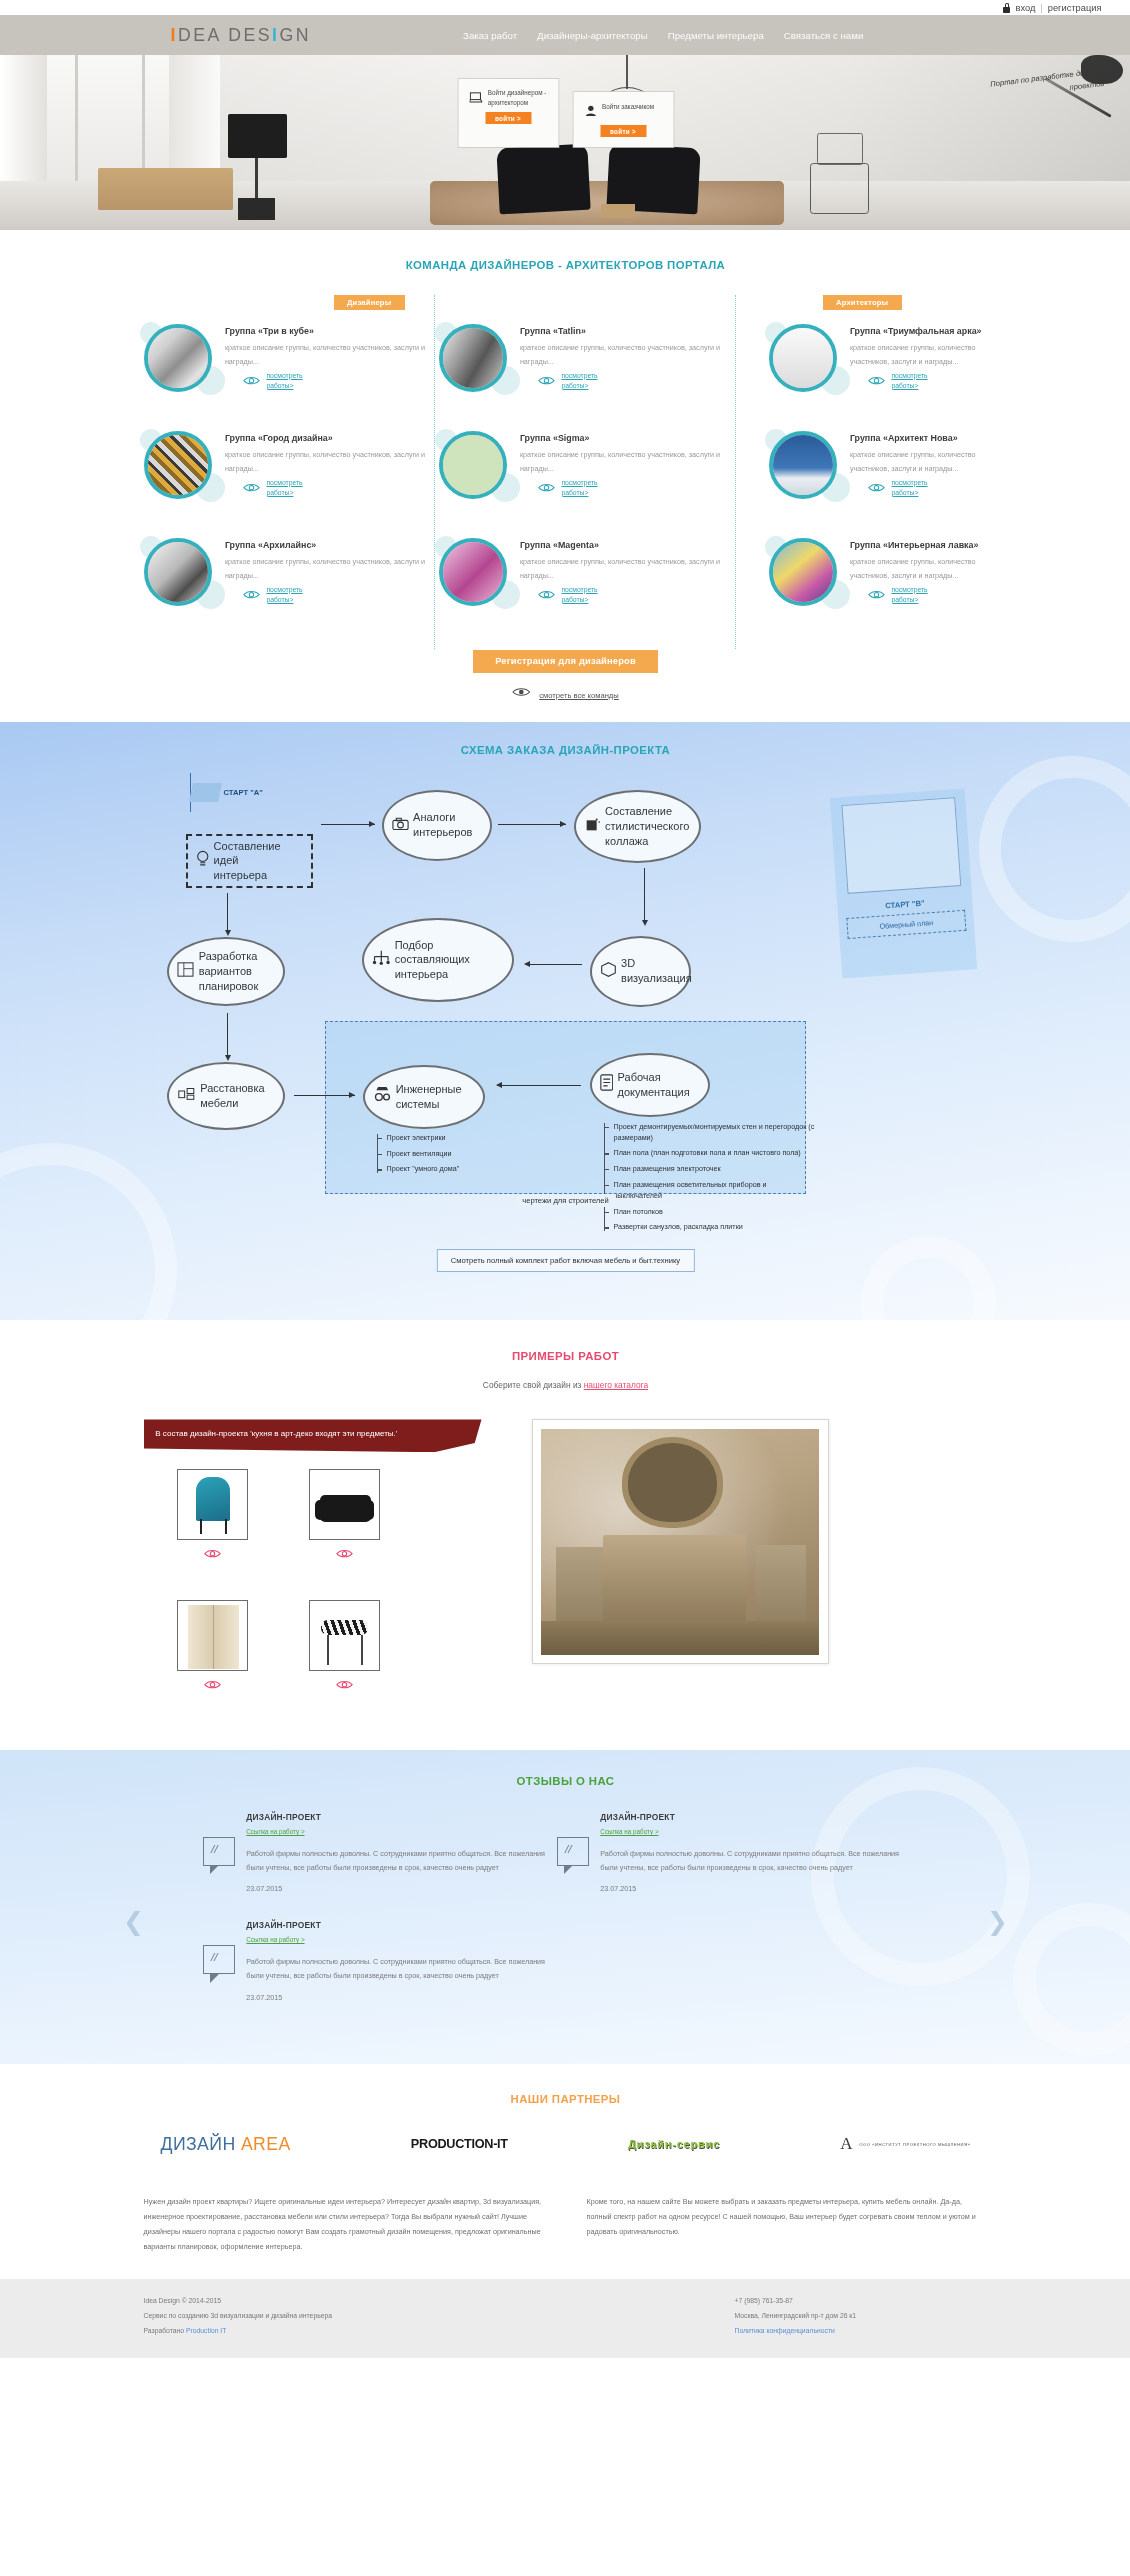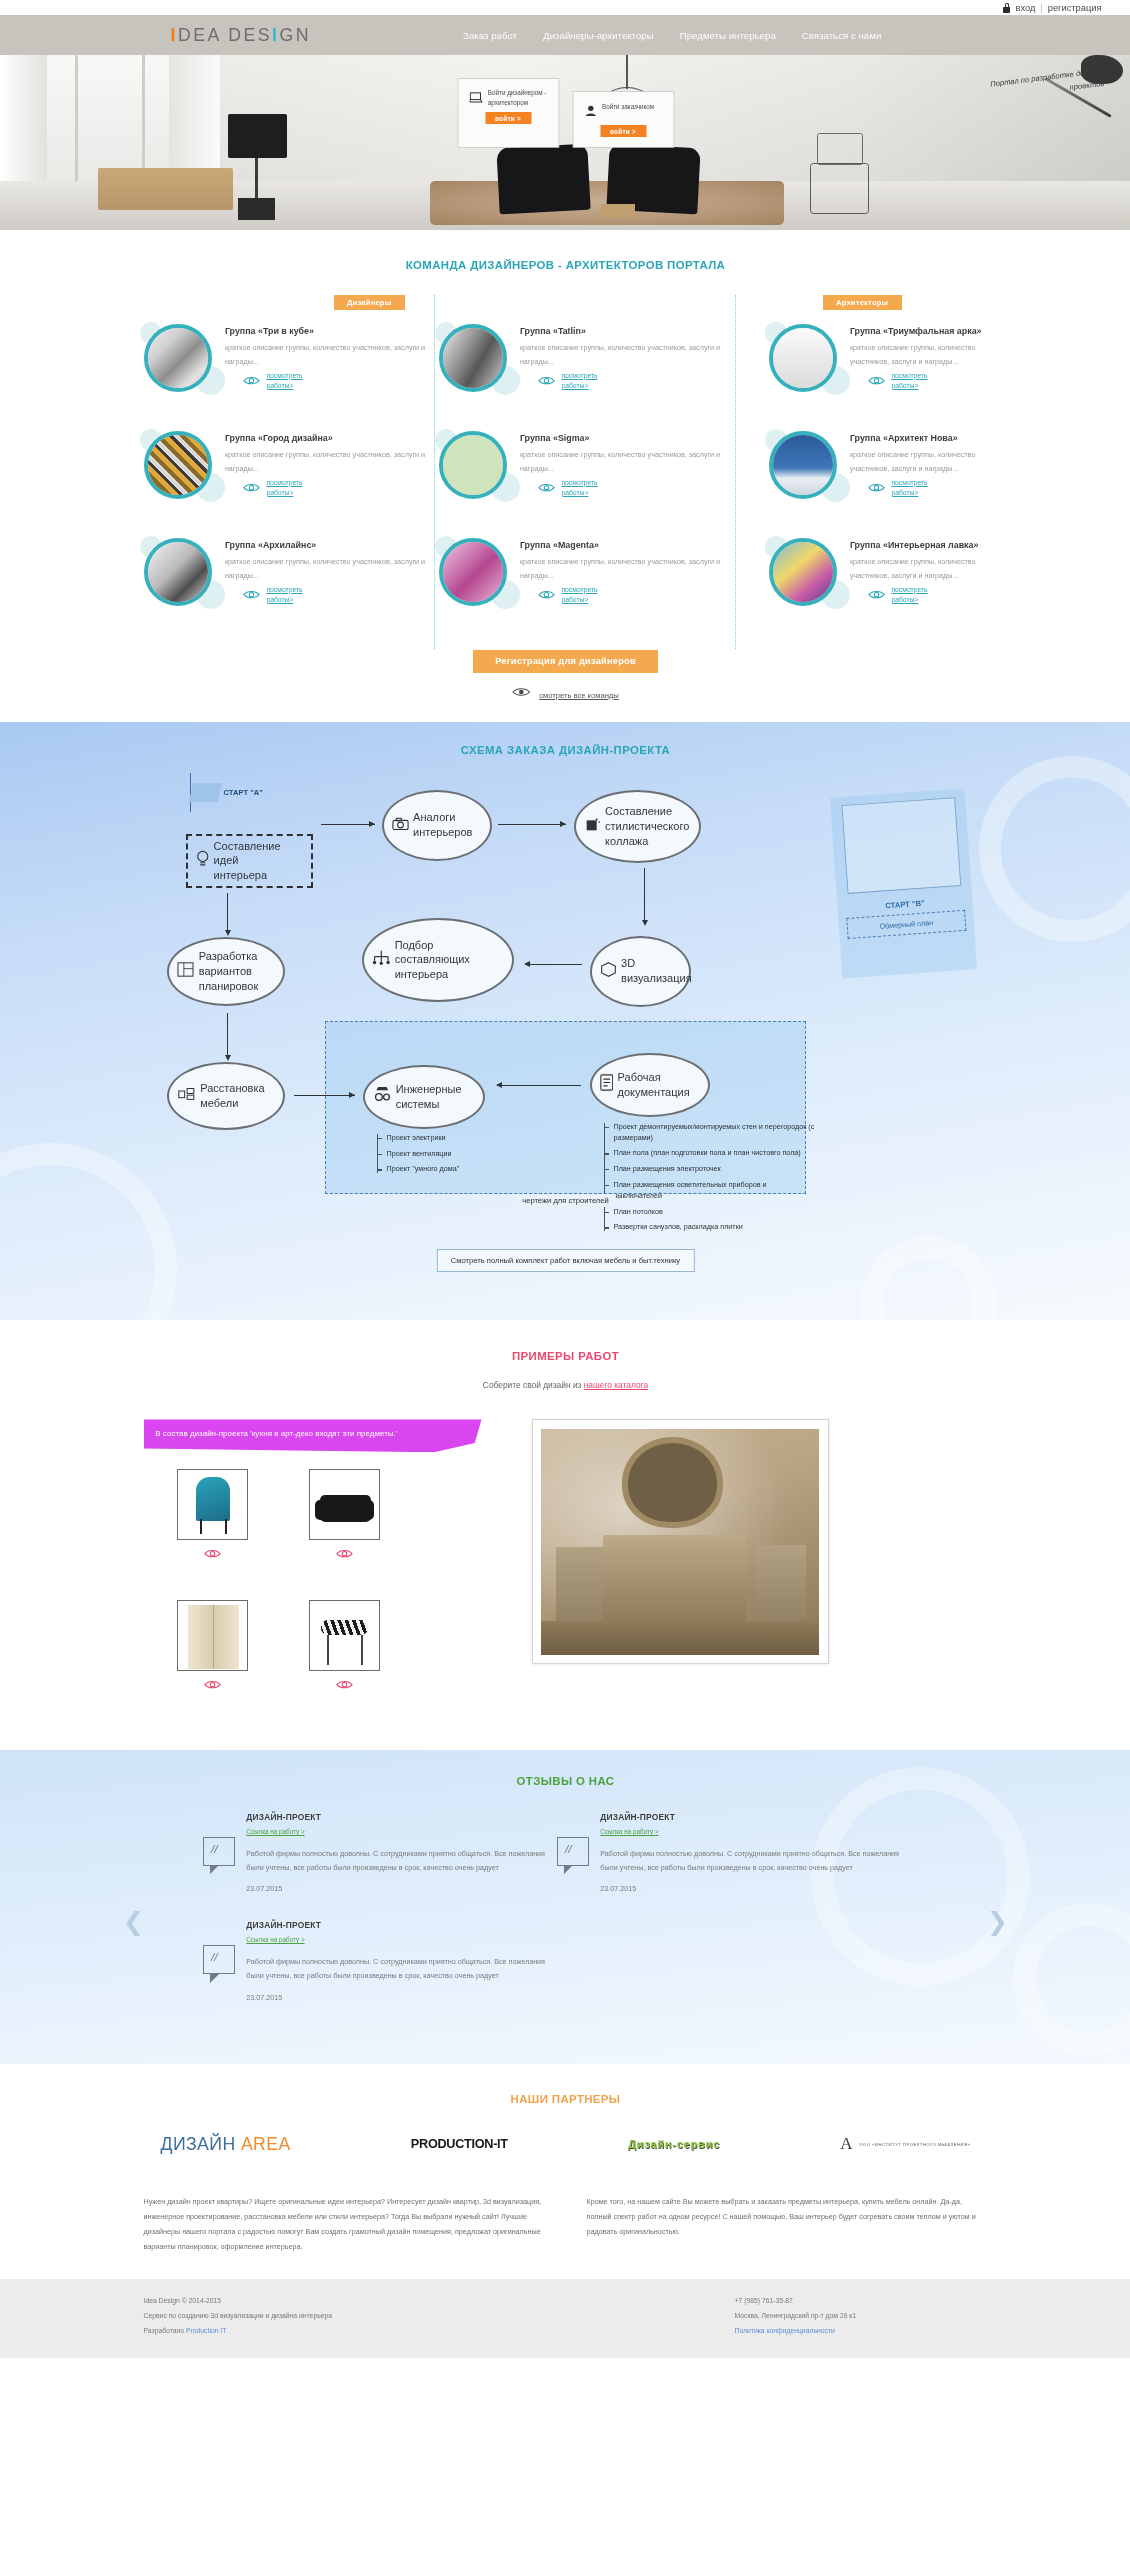--- a/index.html
+++ b/index.html
@@ -49,21 +49,21 @@
     font-weight: 400;
     display: flex;
     align-items: baseline;
     font-family: "Liberation Sans", sans-serif;
     margin-left: 27px;
   }
   .logo .i-orange { color:#f07d16; font-weight:700; position:relative; }
   .logo .i-blue { color:#35b6d6; font-weight:700; }
   .nav {
     display: flex;
-    gap: 26px;
+    gap: 20px;
     margin-left: 152px;
     font-size: 9.7px;
     color: #ffffff;
   }
   .nav a { color:#fdfdfd; }
 
   
   .hero {
     height: 175px;
     background: linear-gradient(180deg,#e9e9e7 0%, #e3e2df 55%, #d9d7d2 100%);
@@ -271,21 +271,21 @@
     padding:5.9px 13.5px; font-size:7.6px; color:#2b3238;
   }
 
   
   .examples { background:#fff; padding:30px 0 58px; }
   .ex-sub { text-align:center; font-size:8.4px; color:#666; margin-top:18.6px;}
   .ex-sub a { color:#e8496e; text-decoration:underline; }
   .ex-body { display:flex; gap:34px; margin-top:29px; }
   .ex-left { width:354px; }
   .banner {
-    background:#d946ef; color:#fff; font-size:8px; line-height:1.6;
+    background:#7f1d1d; color:#fff; font-size:8px; line-height:1.6;
     padding:8.4px 11.8px 11.8px; position:relative; width:338px;
     clip-path: polygon(0 0, 100% 0, 98% 72%, 86% 100%, 0 88%);
   }
   .prod-grid { display:flex; flex-wrap:wrap; gap:39px; margin-top:17px; padding-left:22px; }
   .prod { width:93px; text-align:center; }
   .prod .ph { width:71px; height:71px; border:1.3px solid #6b6b6b; margin:0 auto; position:relative; background:#fff;}
   .prod .eye-pink { margin-top:5.9px; }
   .ex-right { flex:1; }
   .photo-frame {
     border:0.8px solid #d8d5cf; padding:8.4px; background:#fff;

